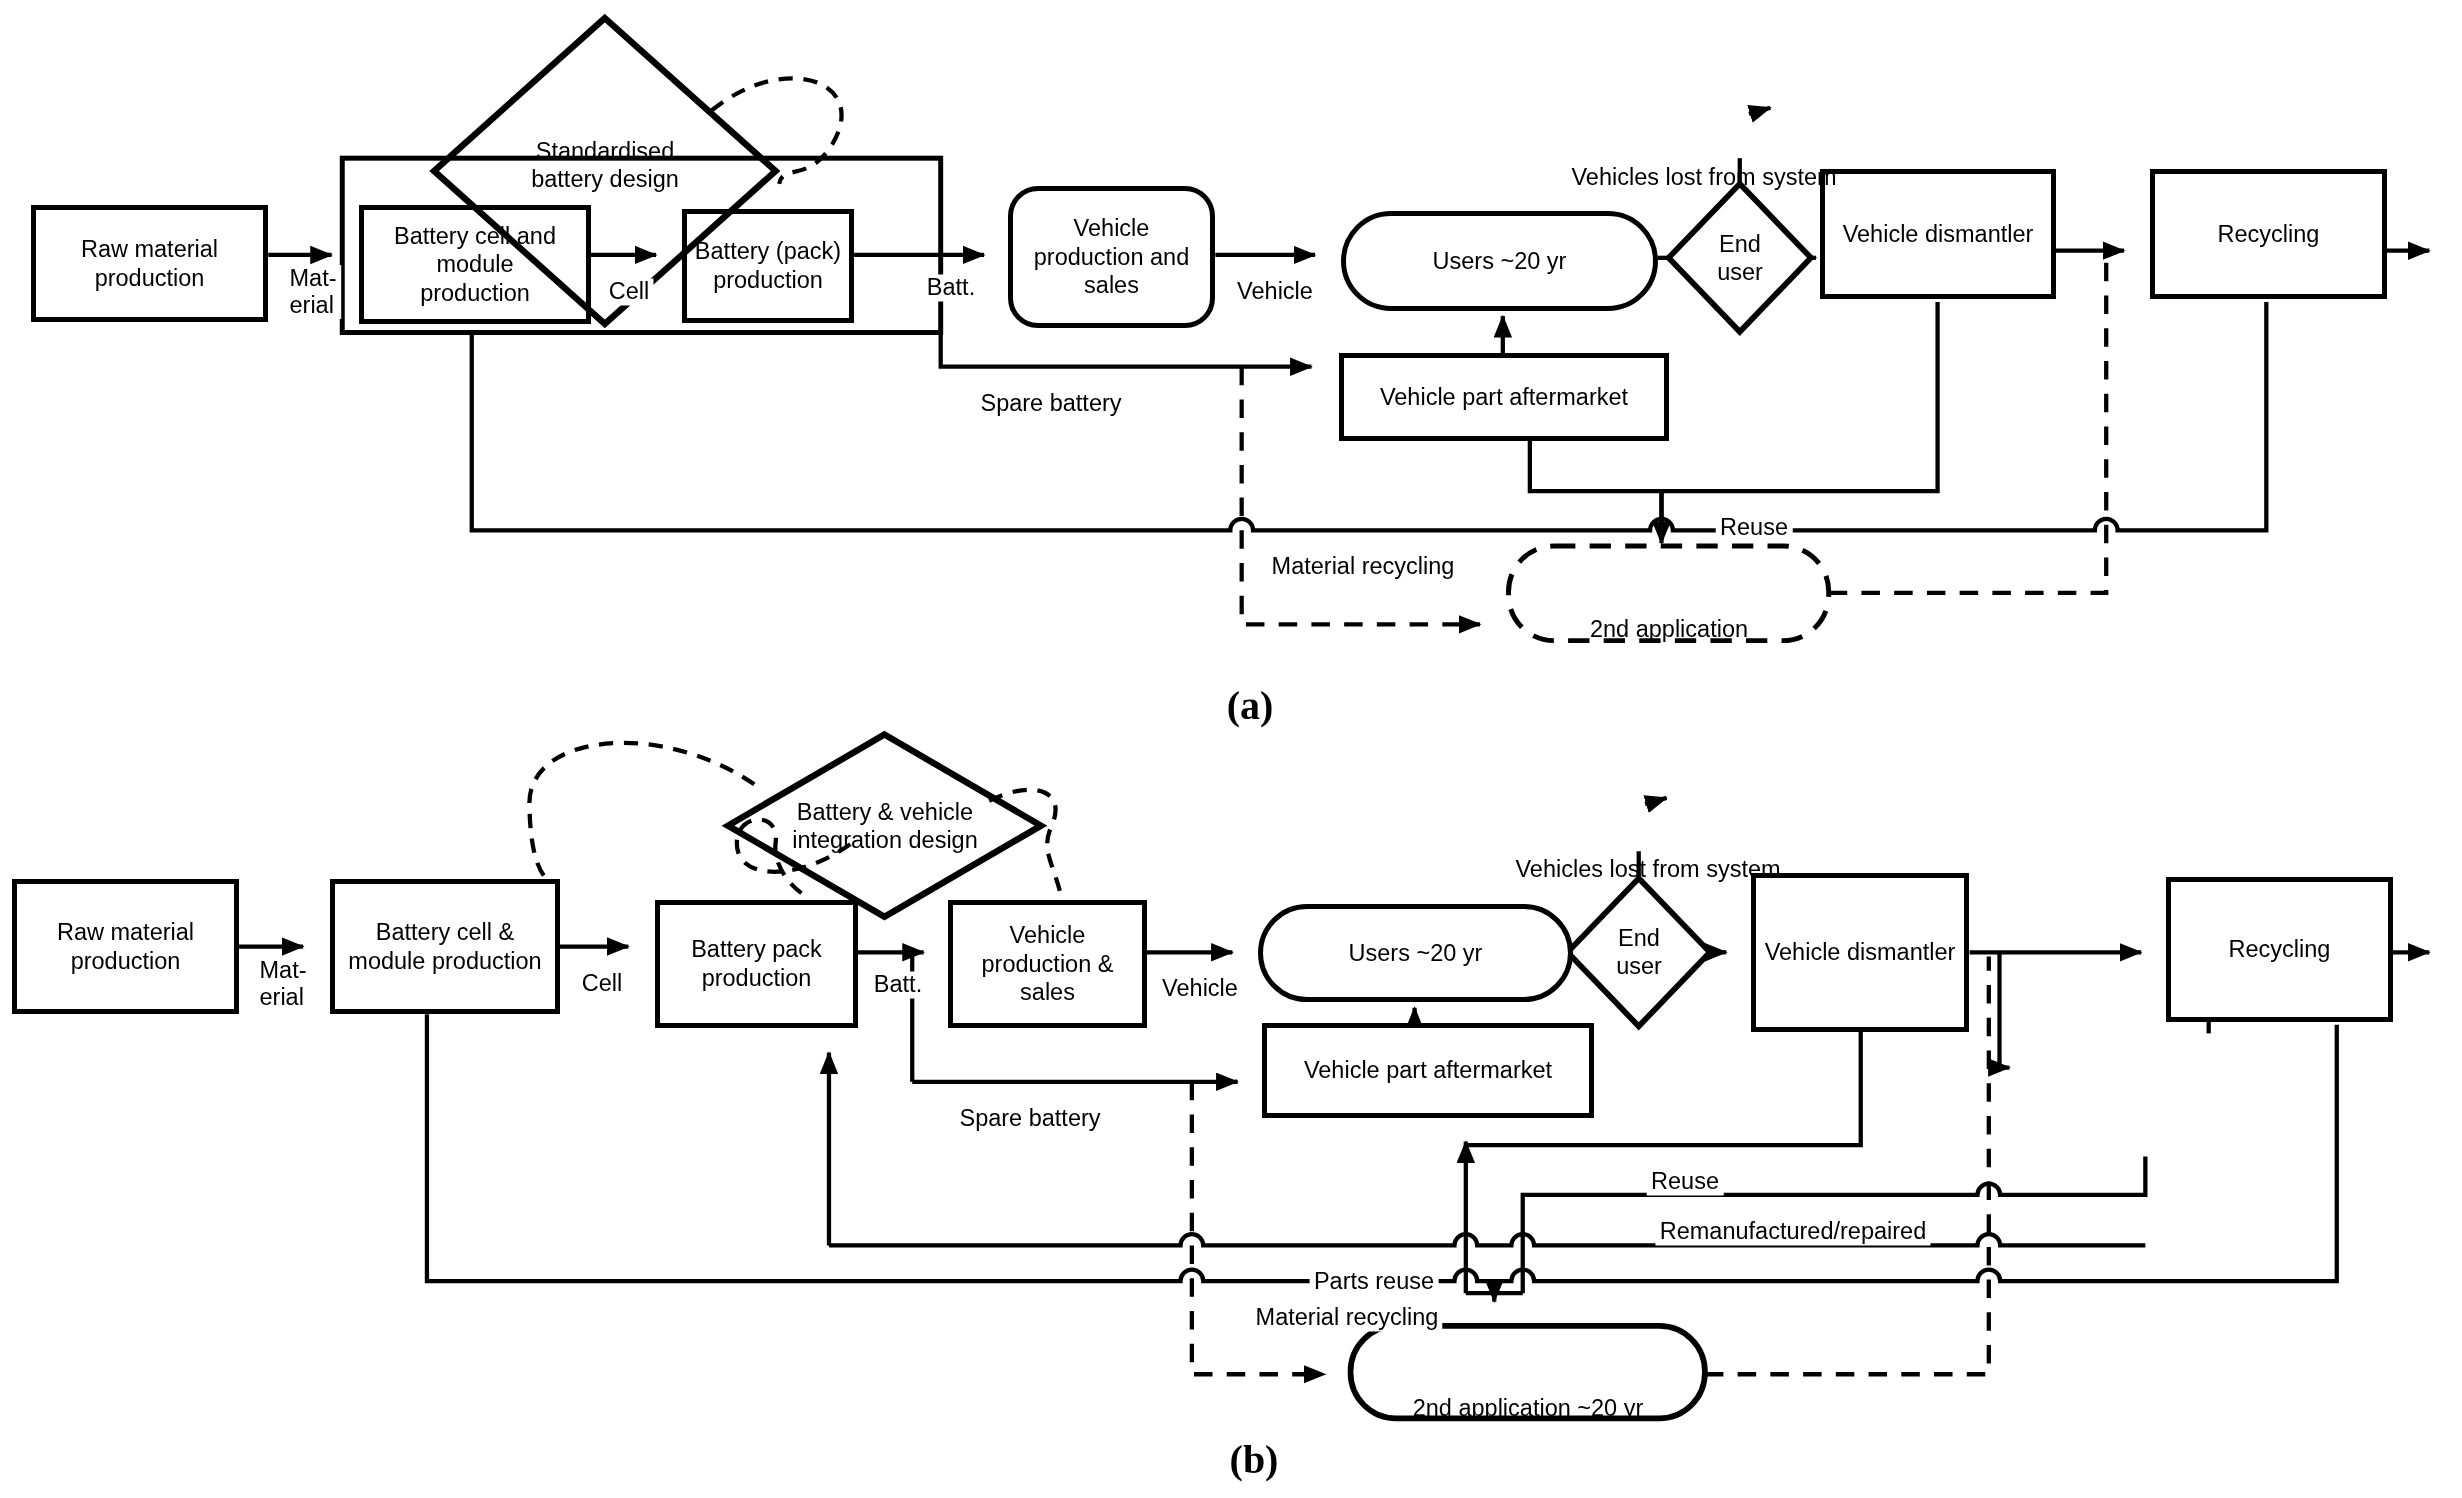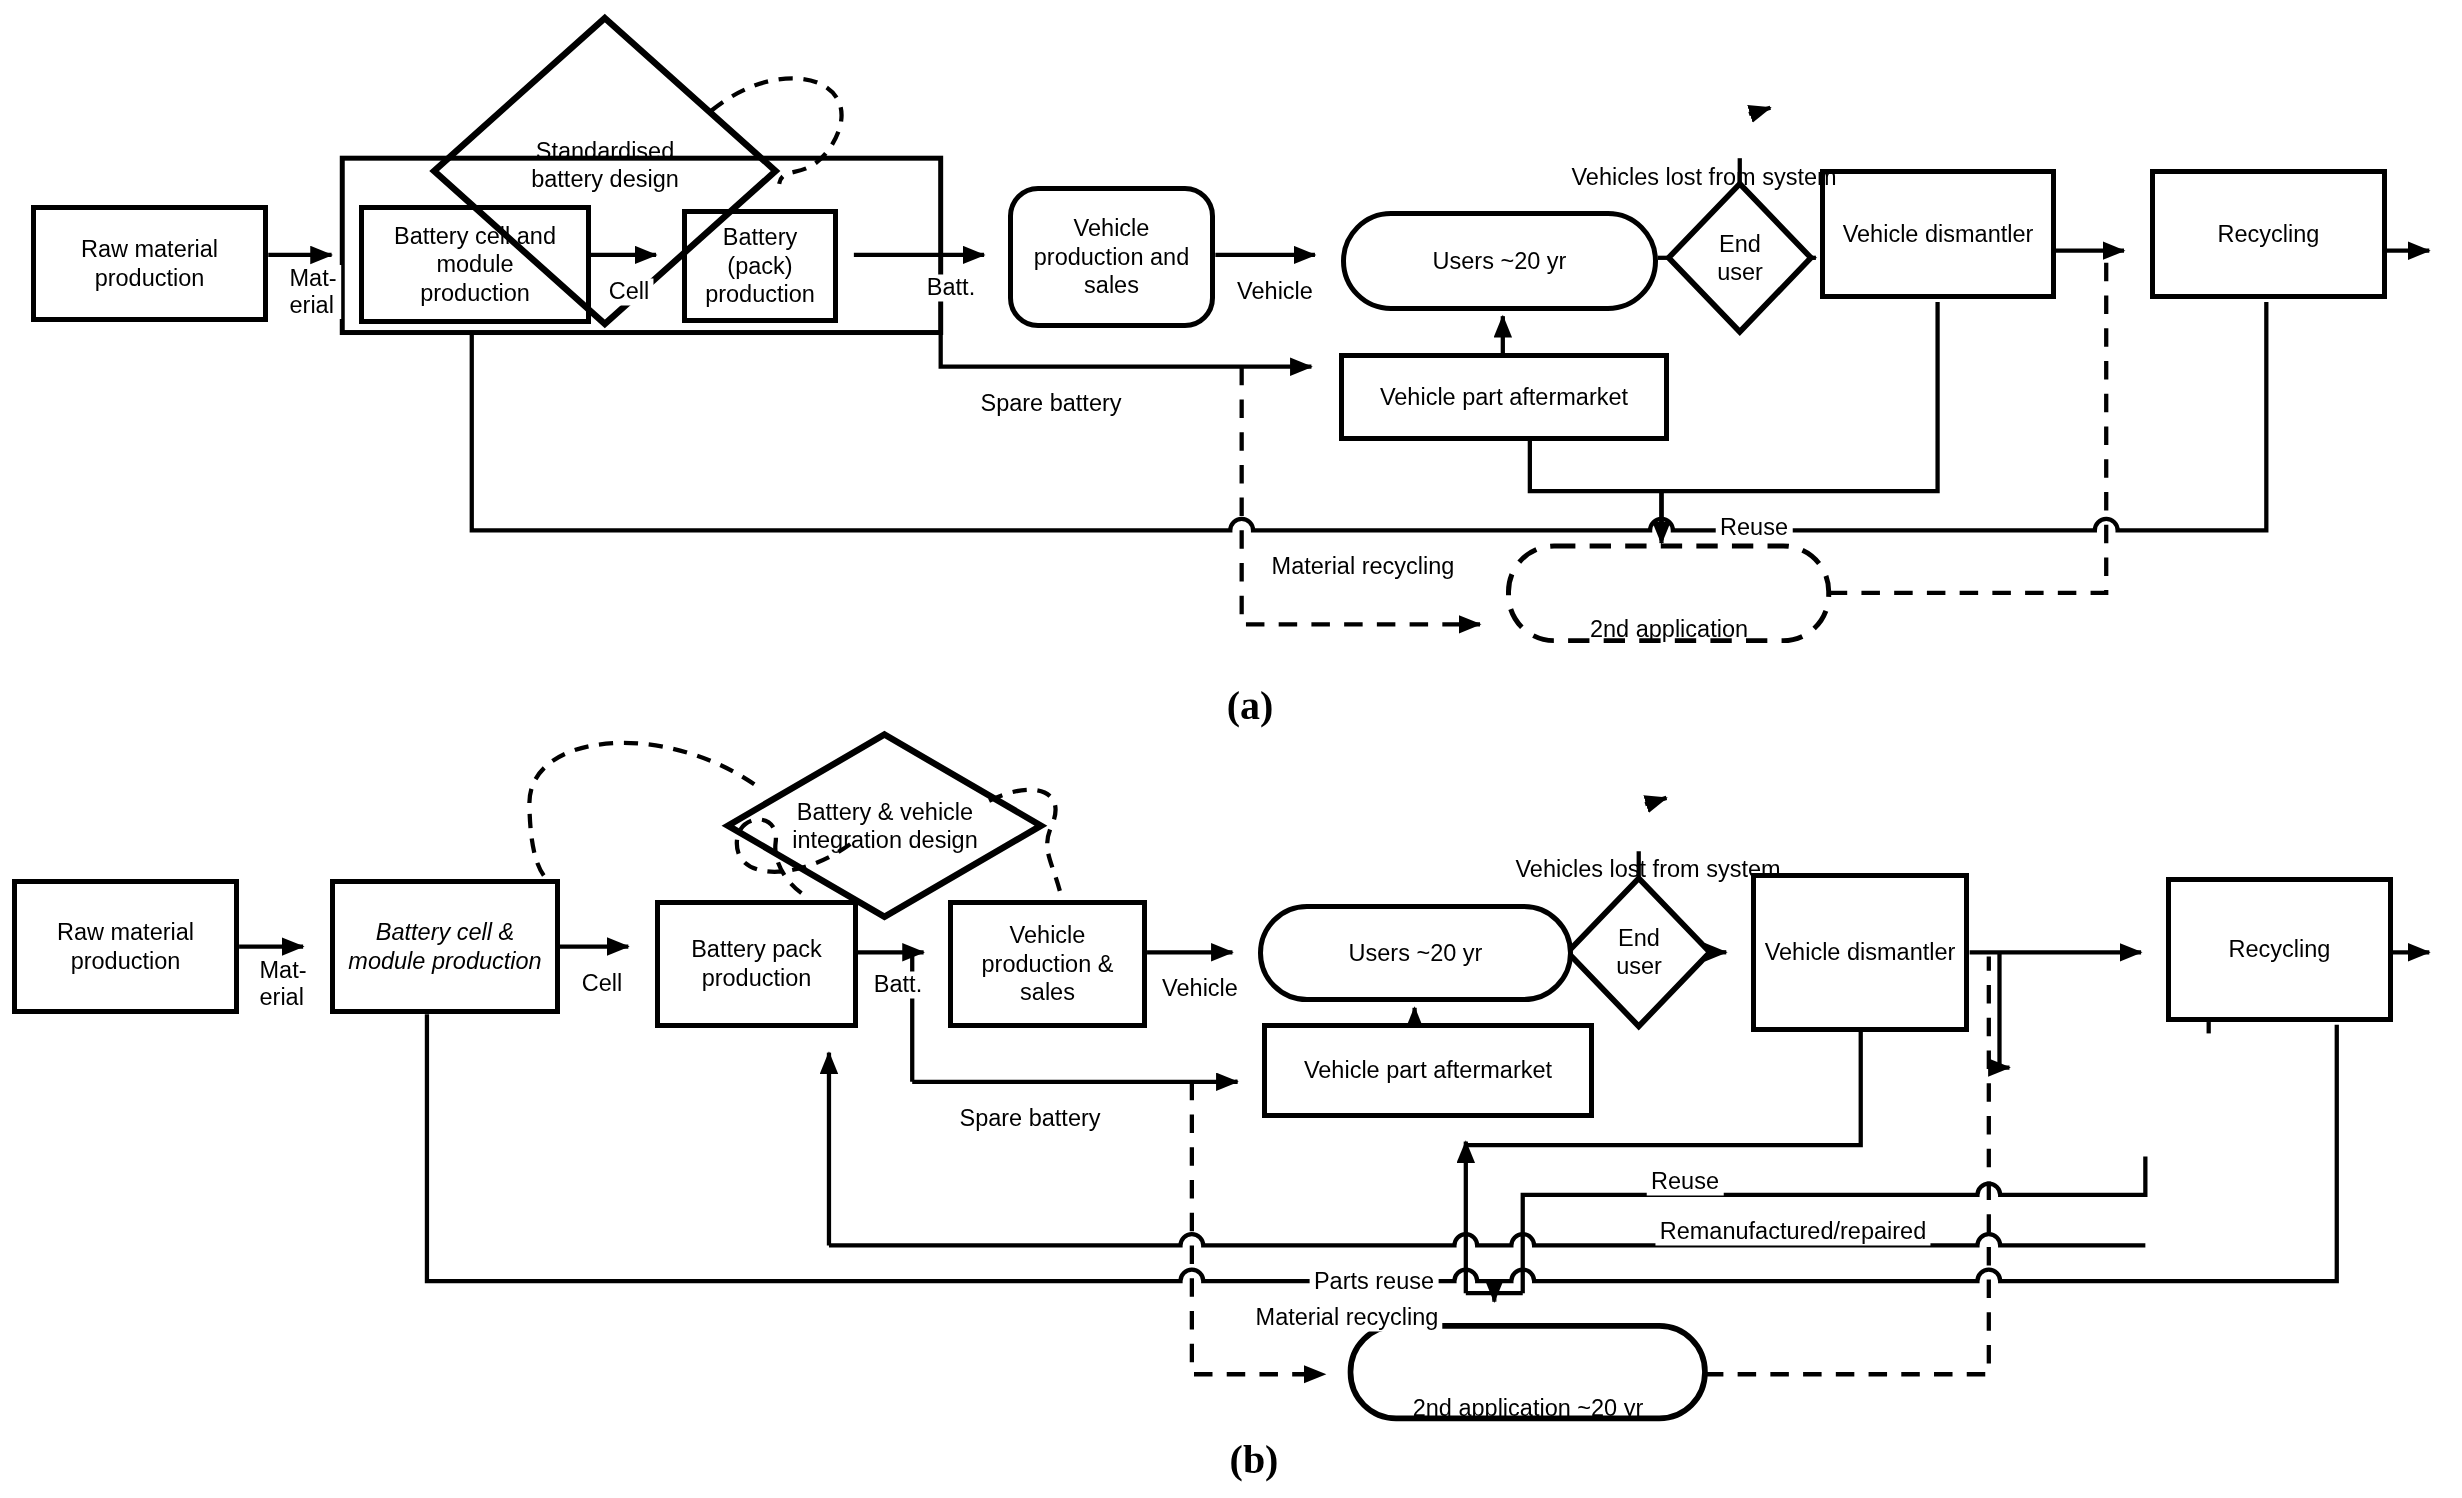--- a/index.html
+++ b/index.html
@@ -123,21 +123,21 @@
 
     <rect x="1898" y="1863" width="498" height="130" rx="64" stroke="#000" stroke-width="8" fill="#fff"></rect>
   </svg>
 
   <div class="node" style="left:31px;top:205px;width:237px;height:117px;">
     <span>Raw material production</span>
     </div>
   <div class="node" style="left:359px;top:205px;width:232px;height:119px;padding:2.8px 21.4px;">
     <span>Battery cell and module production</span>
     </div>
-  <div class="node" style="left:682px;top:209px;width:156px;height:114px;">
+  <div class="node" style="left:682px;top:209px;width:172px;height:114px;">
     <span>Battery (pack) production</span>
     </div>
   <div class="node" style="left:1008px;top:186px;width:207px;height:142px;border-radius:30px;">
     <span>Vehicle production and sales</span>
     </div>
   <div class="node stadium" style="left:1341px;top:211px;width:317px;height:100px;">
     <span>Users ~20 yr</span>
     </div>
   <div class="node" style="left:1820px;top:169px;width:236px;height:130px;">
     <span>Vehicle dismantler</span>
@@ -145,21 +145,21 @@
   <div class="node" style="left:2150px;top:169px;width:237px;height:130px;">
     <span>Recycling</span>
     </div>
   <div class="node" style="left:1339px;top:353px;width:330px;height:88px;">
     <span>Vehicle part aftermarket</span>
     </div>
 
   <div class="node" style="left:12px;top:879px;width:227px;height:135px;">
     <span>Raw material production</span>
     </div>
-  <div class="node" style="left:330px;top:879px;width:230px;height:135px;font-style:italic;">
+  <div class="node" style="left:330px;top:879px;width:230px;height:135px;">
     <span>Battery cell &amp; module production</span>
     </div>
   <div class="node" style="left:655px;top:900px;width:203px;height:128px;">
     <span>Battery pack production</span>
     </div>
   <div class="node" style="left:948px;top:900px;width:199px;height:128px;">
     <span>Vehicle production &amp; sales</span>
     </div>
   <div class="node stadium" style="left:1258px;top:904px;width:315px;height:98px;">
     <span>Users ~20 yr</span>

